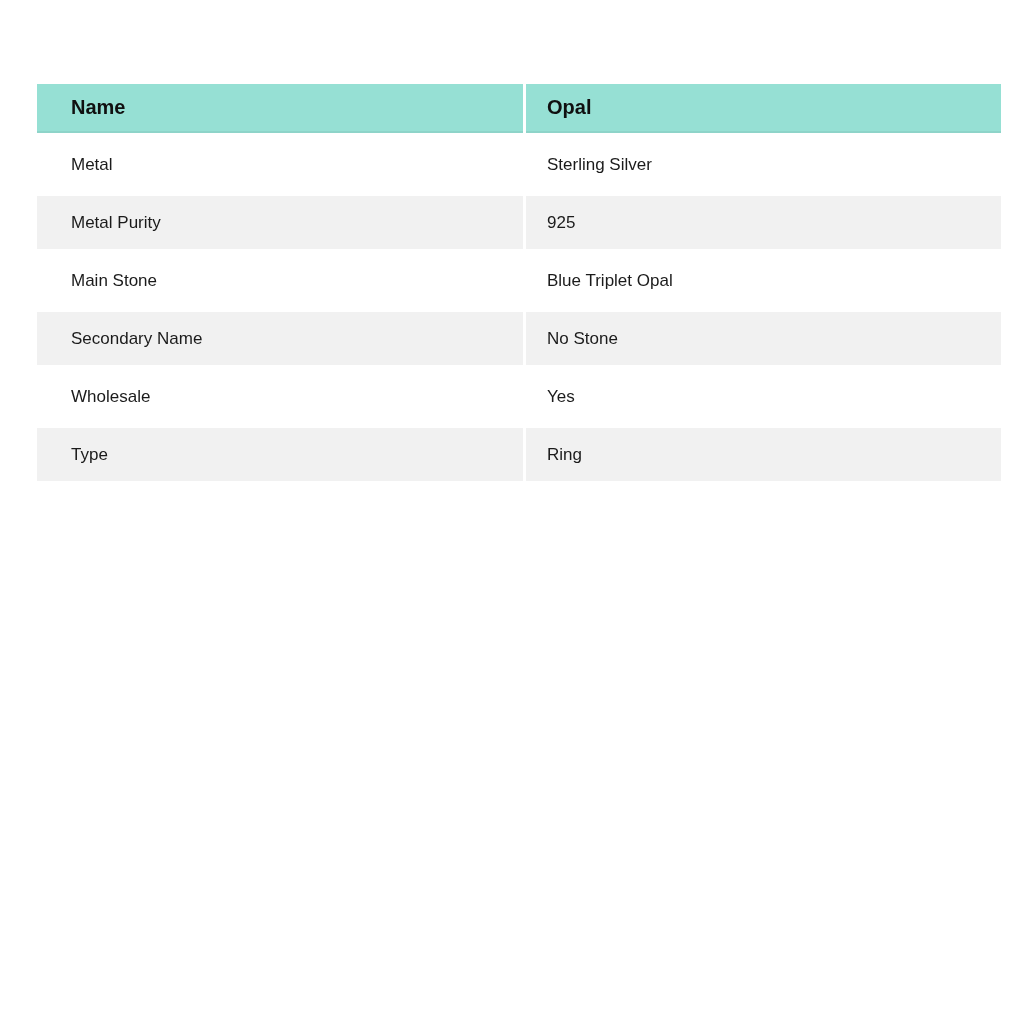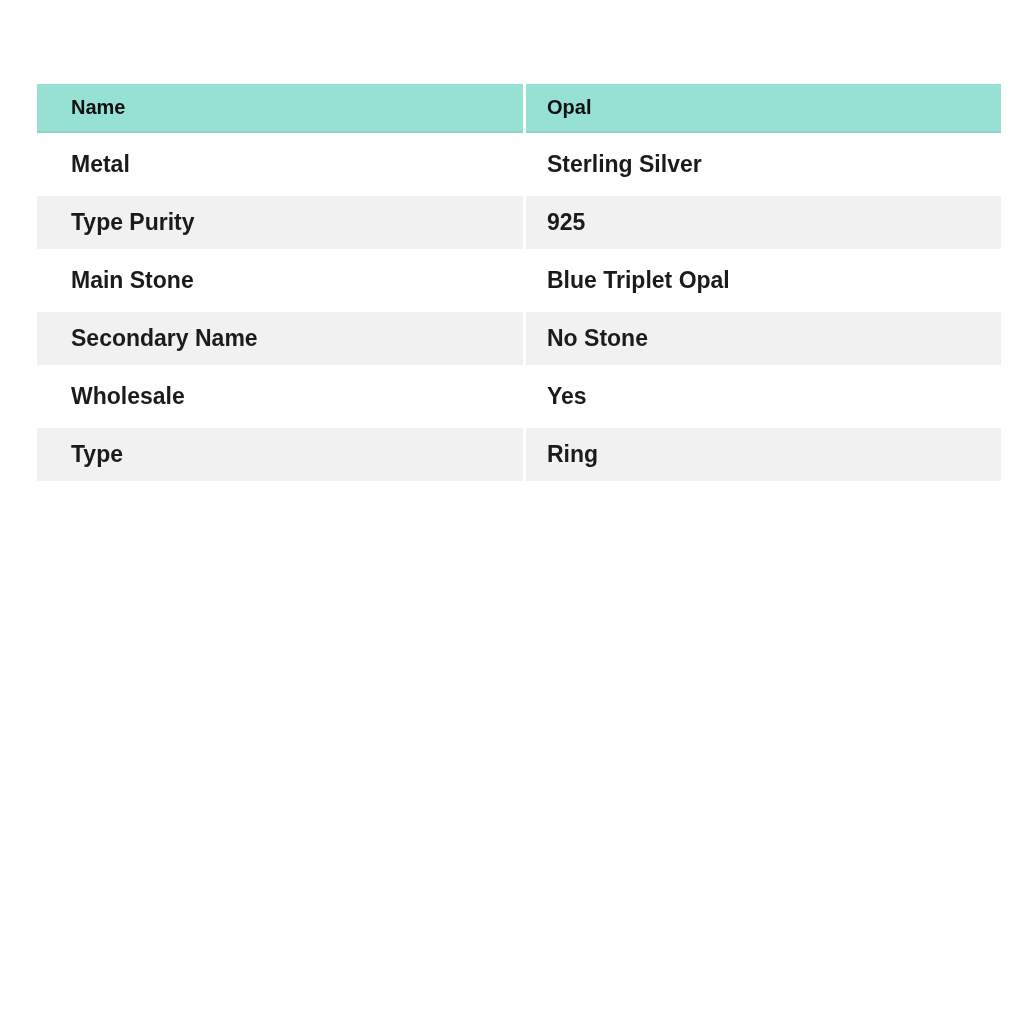--- a/index.html
+++ b/index.html
@@ -35,22 +35,22 @@
     font-size: 20px;
     font-weight: 600;
     color: #101010;
   }
   .row.body {
     height: 58px;
     padding-top: 5px; 
   }
   .row.body .cell {
     background: transparent;
-    font-size: 23px;
-    font-weight: 700;
+    font-size: 17px;
+    font-weight: 400;
     color: #1b1b1b;
   }
   .row.body.stripe .cell {
     background: var(--stripe-bg, #f1f1f1);
   }
   .cell {
     display: flex;
     align-items: center;
     box-sizing: border-box;
     white-space: nowrap;
@@ -73,21 +73,21 @@
       <div class="cell value">Opal</div>
     </div>
     <div id="rows-container">
   <div class="row body">
     <div class="cell name">Metal</div>
     <div class="gap"></div>
     <div class="cell value">Sterling Silver</div>
   </div>
 
   <div class="row body stripe">
-    <div class="cell name">Type Purity</div>
+    <div class="cell name">Metal Purity</div>
     <div class="gap"></div>
     <div class="cell value">925</div>
   </div>
 
   <div class="row body">
     <div class="cell name">Main Stone</div>
     <div class="gap"></div>
     <div class="cell value">Blue Triplet Opal</div>
   </div>
 

